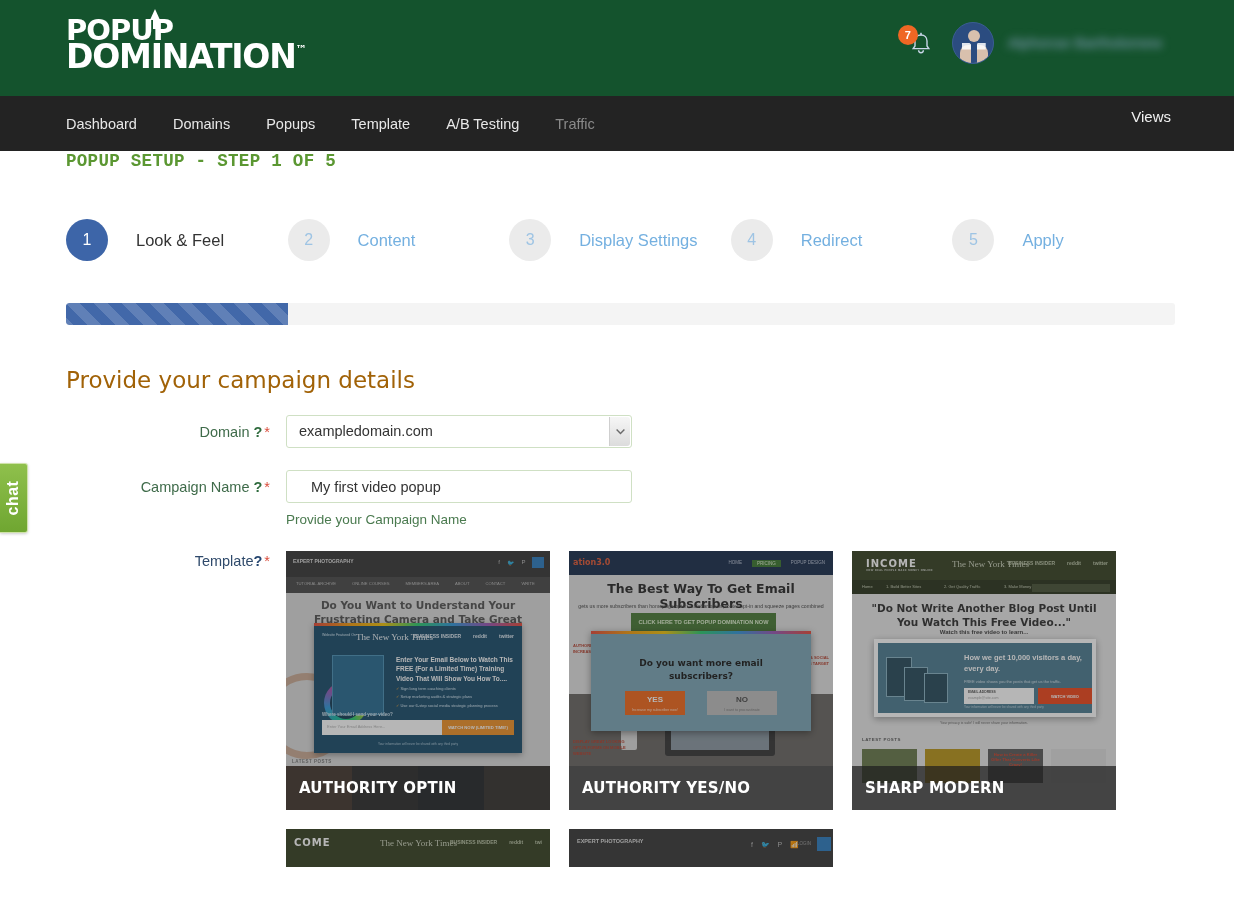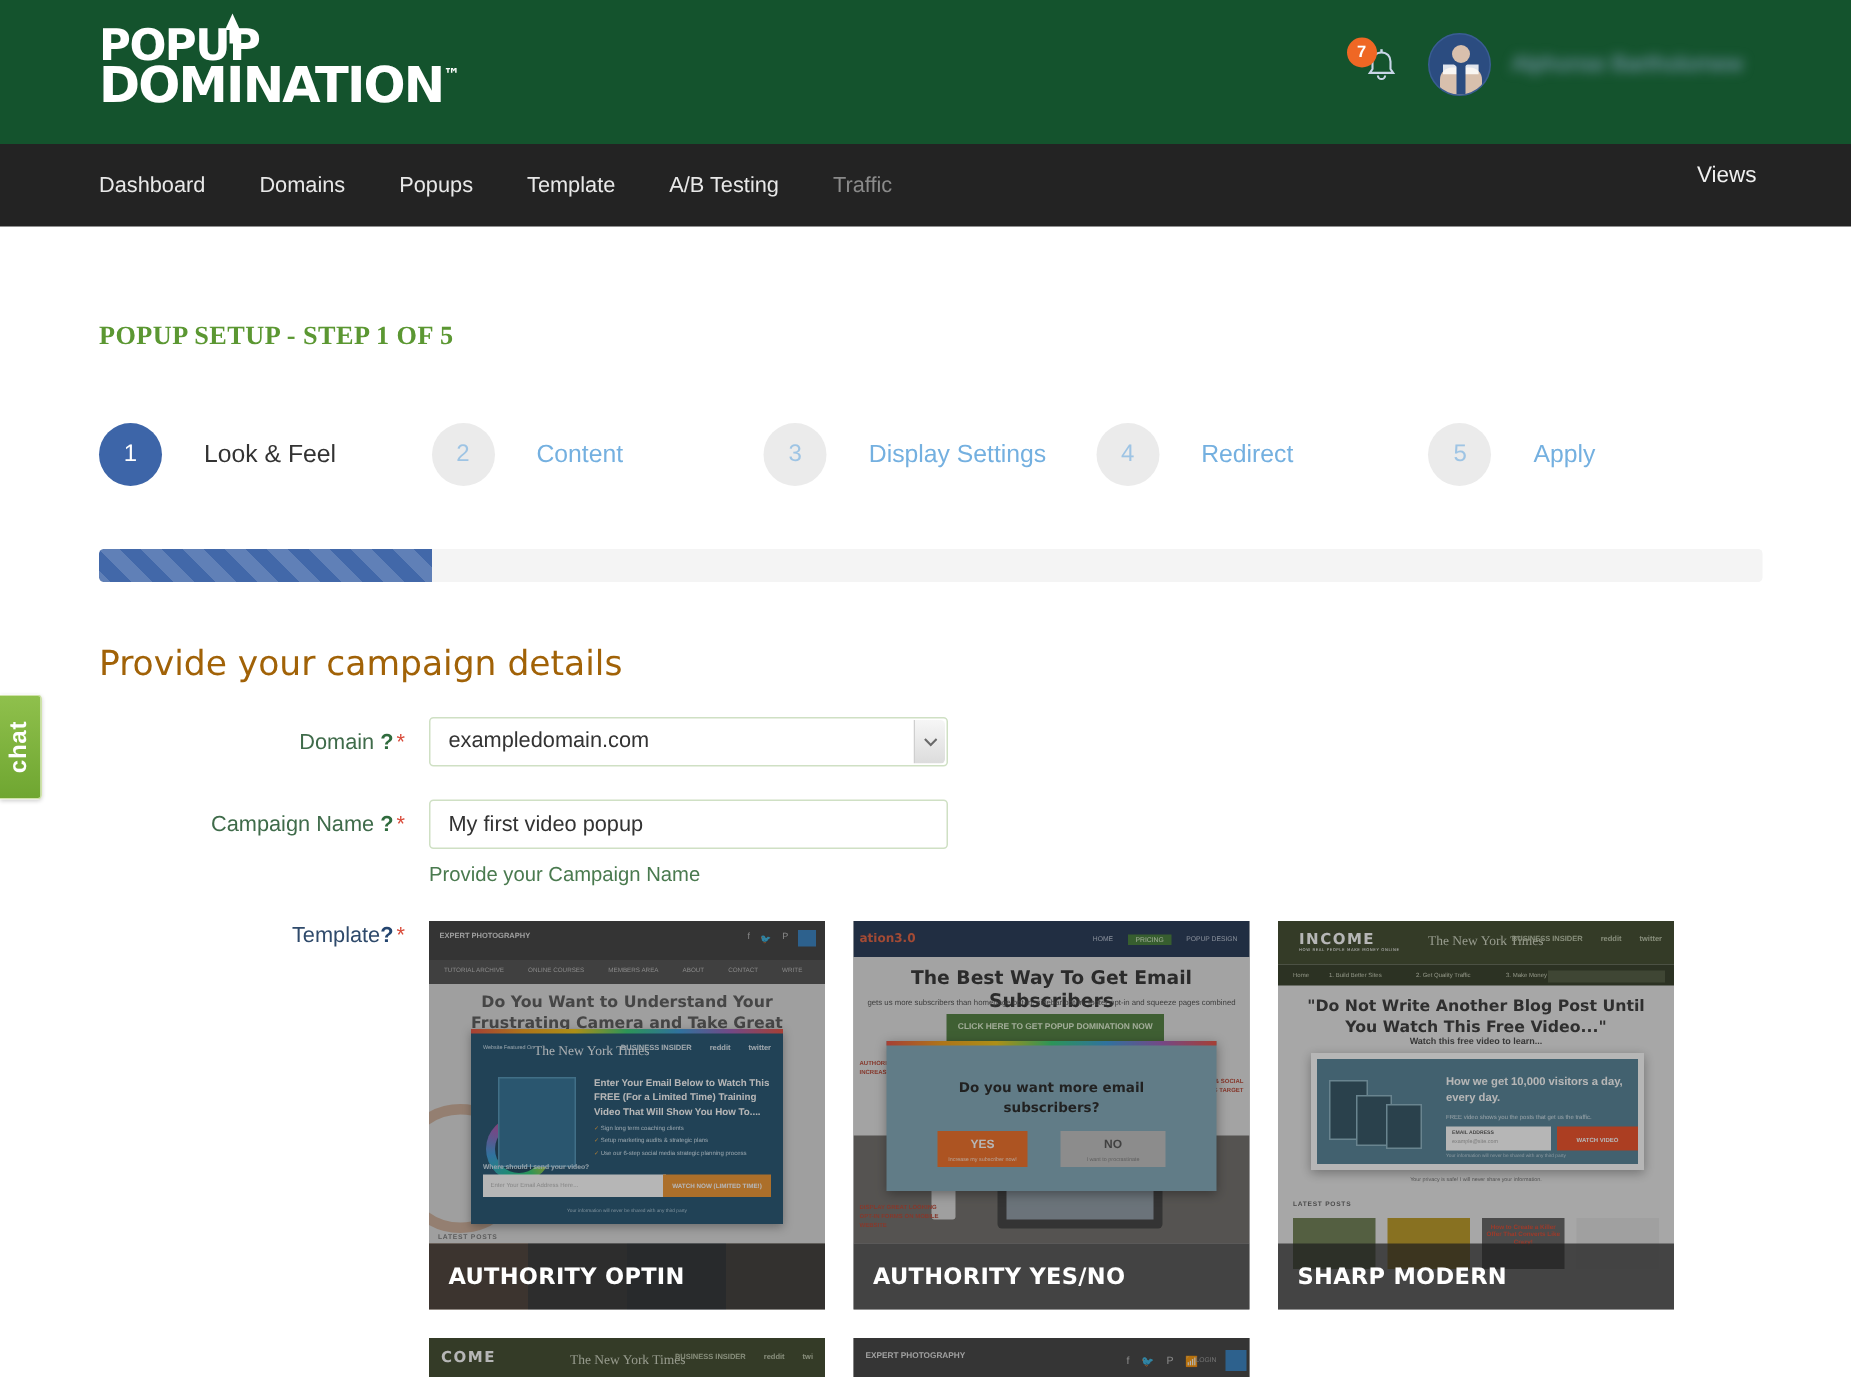--- a/index.html
+++ b/index.html
@@ -125,26 +125,25 @@
   }
   .chat-tab span {
     transform: rotate(-90deg);
     white-space: nowrap;
     letter-spacing: .5px;
   }
 
   
   .main { position: relative; padding-left: 66px; padding-right: 60px; }
   .page-title {
-    margin-top: 62px;
     color: #5b9732;
     font-size: 17.5px;
     font-weight: bold;
     letter-spacing: .3px;
-    font-family: Liberation Serif, serif;
+    font-family: Liberation Mono, monospace;
   }
 
   
   .steps {
     display: flex;
     margin-top: 48px;
     align-items: center;
   }
   .step { display: flex; align-items: center; width: 225px; cursor: pointer; }
   .step-circle {
@@ -224,21 +223,21 @@
     background: linear-gradient(180deg,#f6f6f6,#dcdcdc);
     border-left: 1px solid #cfcfcf;
     border-radius: 0 3px 3px 0;
     display:flex; align-items:center; justify-content:center;
   }
   .text-input {
     width: 346px; height: 33px;
     border: 1px solid #cfe0c4;
     border-radius: 3px;
     background: #fff;
-    padding: 0 12px;
+    padding: 0 24px;
     font-size: 14.5px; color: #333;
     font-family: "Liberation Sans", sans-serif;
     outline: none;
   }
   .help-text {
     margin-top: 9px;
     color: #4a7a4f;
     font-size: 13.5px;
   }
 

